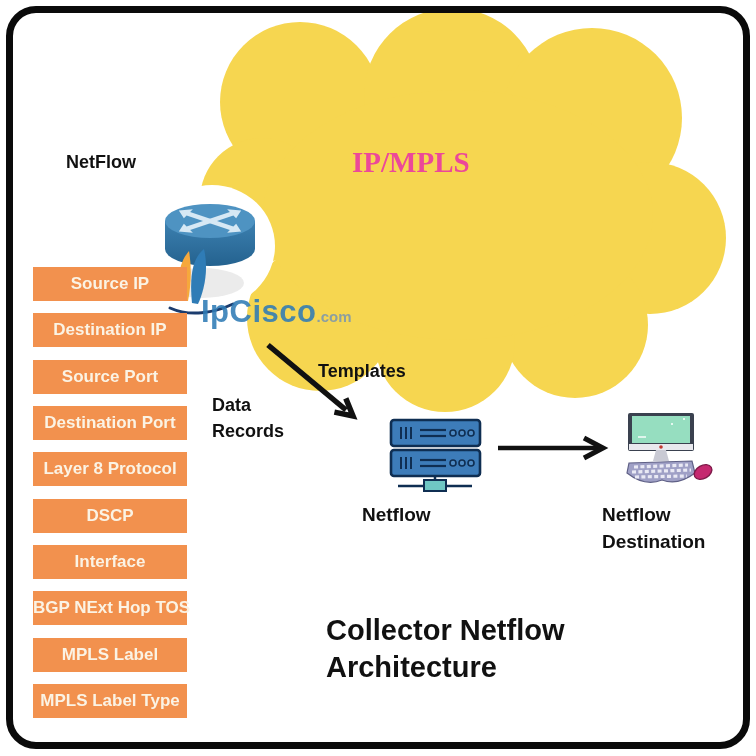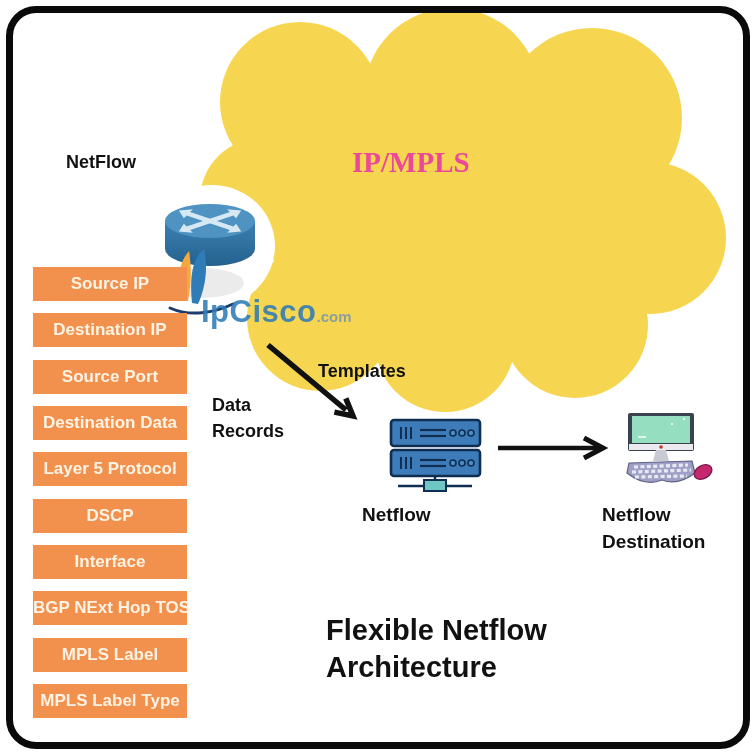--- a/index.html
+++ b/index.html
@@ -161,29 +161,29 @@
   <div class="lbl collector-label">
     <div>Netflow</div>
   </div>
 
   <div class="lbl application-label">
     <div>Netflow</div>
     <div>Destination</div>
   </div>
 
   <div class="lbl main-title">
-    <div>Flexible Netflow</div>
+    <div>Collector Netflow</div>
     <div>Architecture</div>
   </div>
 
   <div class="field f0">Source IP</div>
   <div class="field f1">Destination IP</div>
   <div class="field f2">Source Port</div>
-  <div class="field f3">Destination Data</div>
-  <div class="field f4">Layer 5 Protocol</div>
+  <div class="field f3">Destination Port</div>
+  <div class="field f4">Layer 8 Protocol</div>
   <div class="field f5">DSCP</div>
   <div class="field f7">BGP NExt Hop TOS</div>
   <div class="field f6">Interface</div>
   <div class="field f8">MPLS Label</div>
   <div class="field f9">MPLS Label Type</div>
 
   <div id="frame"></div>
 </div>
 
 </body></html>

